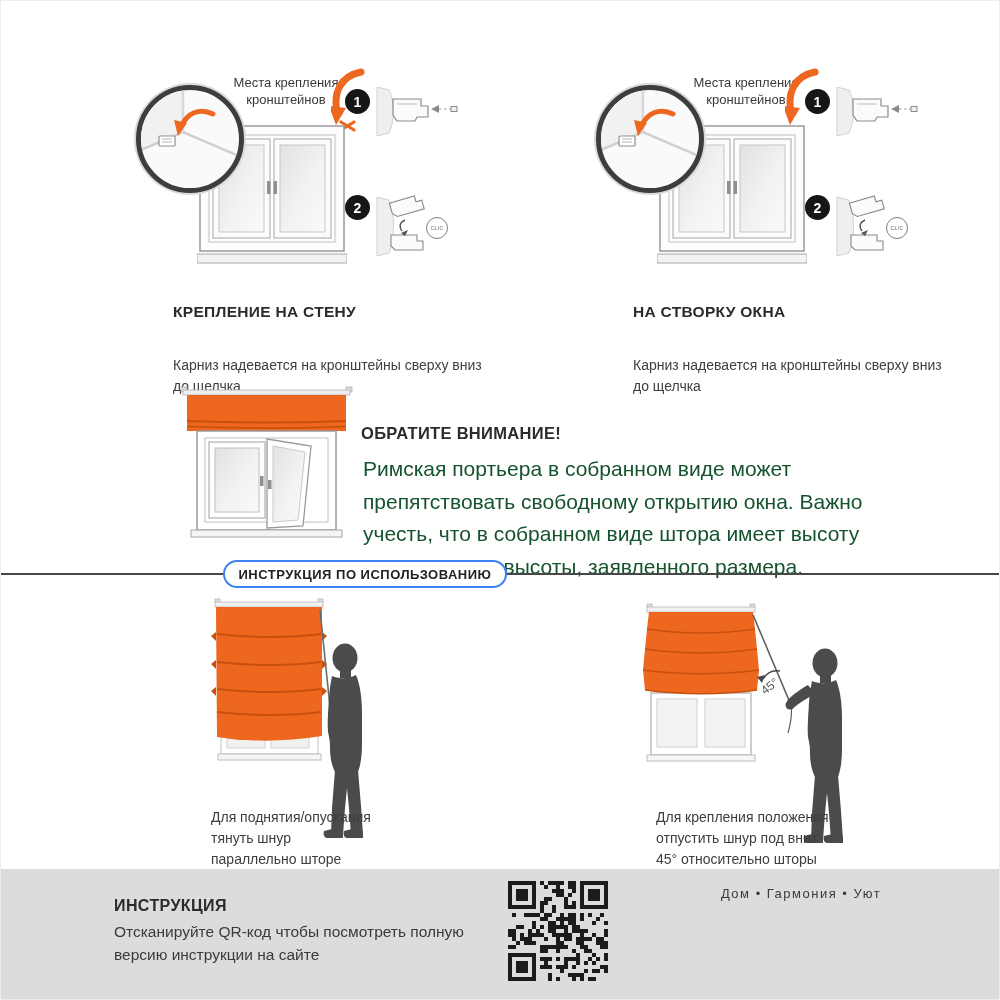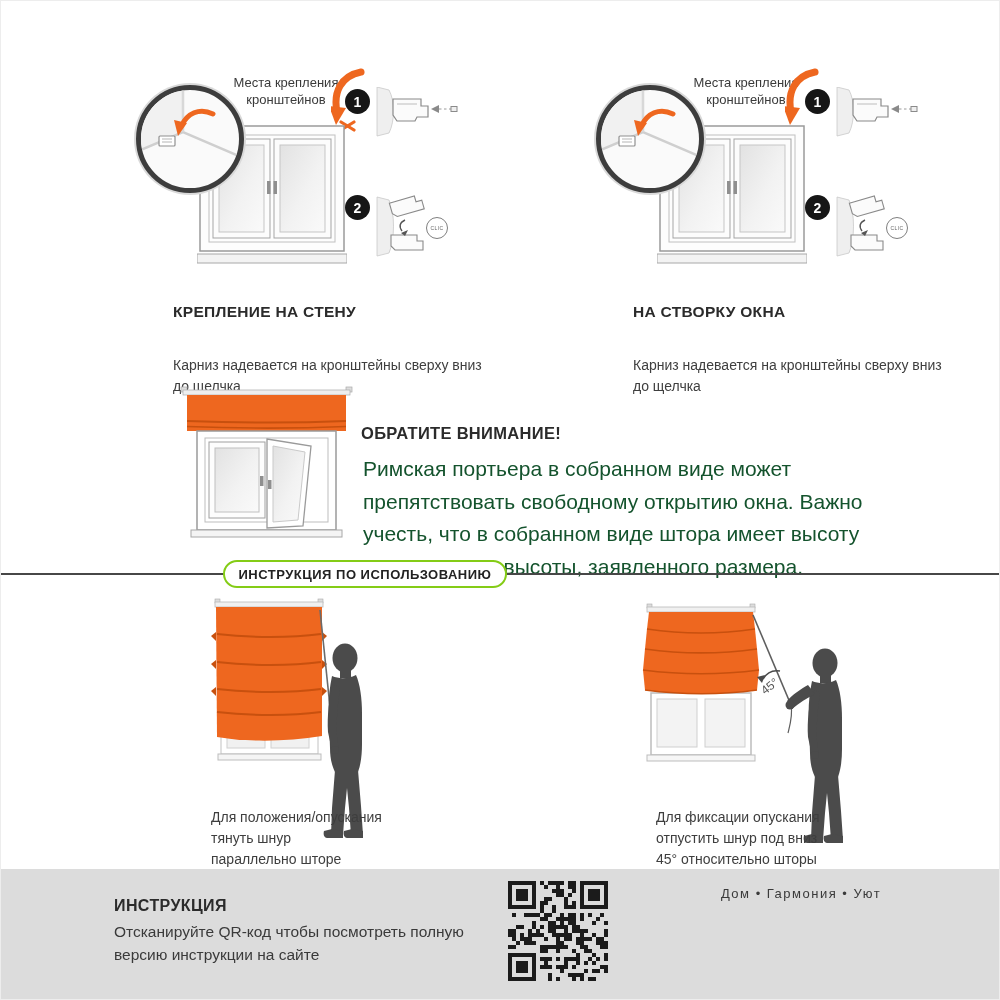--- a/index.html
+++ b/index.html
@@ -35,21 +35,21 @@
                  line-height:1.5; color:#3e3e3e;margin-top:28px; }
 
   .notice-title { position:absolute; left:360px; top:423px; width:550px; 
                   font-size:16.5px; font-weight:bold; color:var(--ink); letter-spacing:.3px; }
   .notice-body  { position:absolute; left:362px; top:452px; width:548px; font-size:21px;
                   line-height:1.55; color:#14532d; }
 
   .divider-line { position:absolute; left:0; top:572px; width:1000px; height:2px;
                   background:#474747; }
   .divider-pill { position:absolute; left:222px; top:559px; width:284px; height:28px;
-                  background:#fff; border:2px solid #84cc16; border-radius:15px;
+                  background:#fff; border:2px solid #3b82f6; border-radius:15px;
                   display:flex; align-items:center; justify-content:center;
                   font-size:13px; font-weight:bold; letter-spacing:.5px; color:#222;
                   z-index:2; }
 
   .caption { position:absolute; font-size:14px; line-height:1.5; color:#3e3e3e; }
   .caption span { display:block; white-space:nowrap; }
   #caption-left  { left:210px; top:806px; }
   #caption-right { left:655px; top:806px; }
 
   .footer { position:absolute; left:0; top:868px; width:1000px; height:132px;
@@ -252,21 +252,21 @@
       <polygon points="121,64 126,68 121,73" class="fad"></polygon>
       <polygon points="121,91 126,95 121,100" class="fad"></polygon>
     </g>
     <g>
       <line x1="119" y1="14" x2="133" y2="150" stroke="#6b6b6b" stroke-width="1.6"></line>
       <line x1="133" y1="150" x2="131" y2="163" stroke="#6b6b6b" stroke-width="1.2"></line>
     </g>
     <use href="#person" x="119" y="46" class="sil"></use>
   </svg>
   <div class="caption" id="caption-left">
-    <span>Для положения/опускания</span>
+    <span>Для поднятия/опускания</span>
     <span>тянуть шнур</span>
     <span>параллельно шторе</span>
   </div>
 
   <svg class="abs" style="left:640px;top:592px" width="230" height="260" viewBox="0 0 230 260">
     <rect x="6" y="11" width="5" height="4" fill="#ddd" stroke="#aaa" stroke-width=".6"></rect>
     <rect x="109" y="11" width="5" height="4" fill="#ddd" stroke="#aaa" stroke-width=".6"></rect>
     <rect x="6" y="14" width="108" height="5" fill="#f0f0f0" stroke="#b9b9b9" stroke-width=".8"></rect>
     <g>
       <rect x="10" y="100" width="100" height="62" fill="#fff" stroke="#bdbdbd" stroke-width="1.5"></rect>
@@ -293,21 +293,21 @@
       <polygon points="116,84 124,82 121,90" fill="#4a4a4a"></polygon>
       <text class="angle-label" x="124" y="102" transform="rotate(-38 124 102)">45°</text>
     </g>
     <use href="#person" x="159" y="54" class="sil"></use>
     <g class="sil">
       <path d="M167,92 C160,96 151,102 146,108 L151,116 C158,110 166,105 174,101 Z"></path>
       <circle cx="149" cy="112" r="4.5"></circle>
     </g>
   </svg>
   <div class="caption" id="caption-right">
-    <span>Для фиксации опускания</span>
+    <span>Для крепления положения</span>
     <span>отпустить шнур под вниз</span>
     <span>45° относительно шторы</span>
   </div>
 
   <div class="footer">
     <div class="f-title">ИНСТРУКЦИЯ</div>
     <div class="f-line" id="f-line1">Отсканируйте QR-код чтобы посмотреть полную</div>
     <div class="f-line" id="f-line2">версию инструкции на сайте</div>
     <div class="qr-box">
       <svg id="qr" width="100" height="100" viewBox="0 0 100 100">

